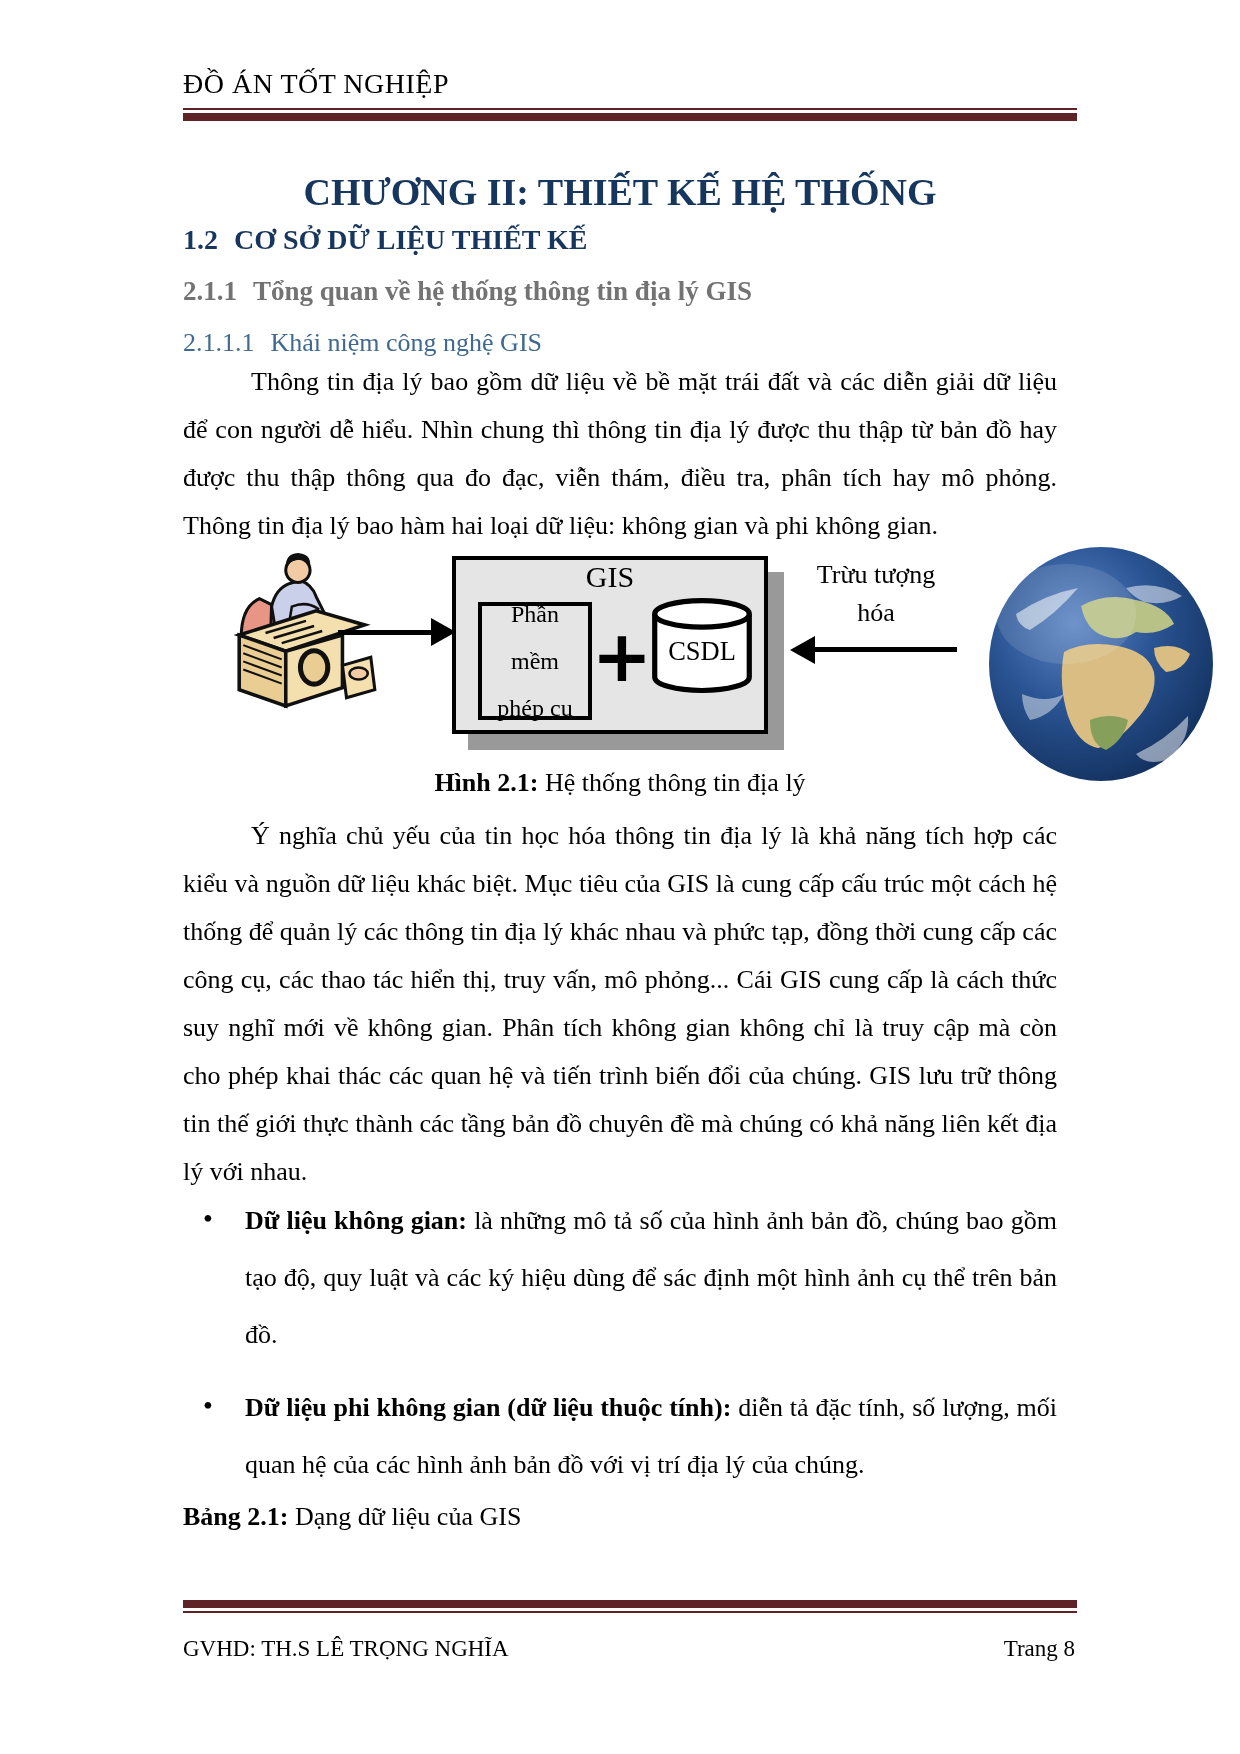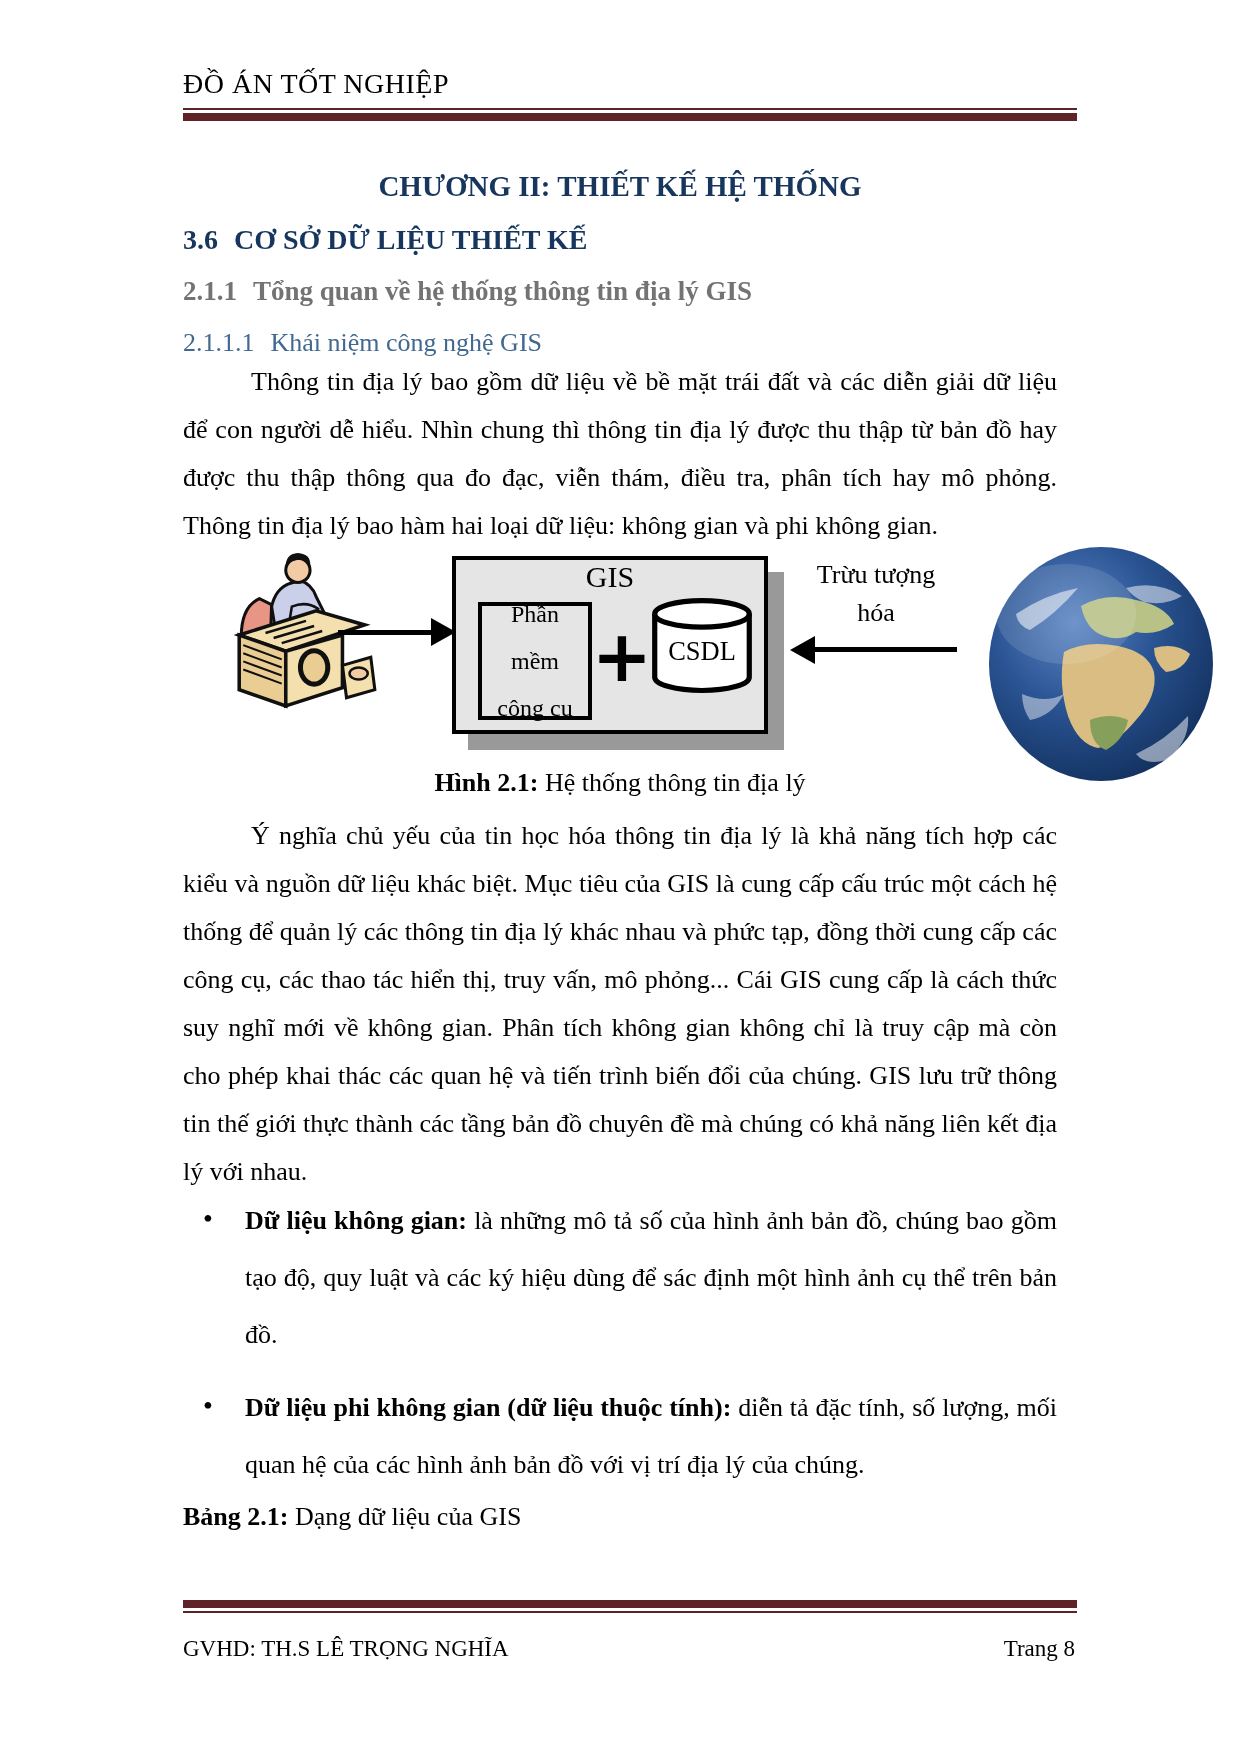--- a/index.html
+++ b/index.html
@@ -9,21 +9,21 @@
 
   
   .running-head{left:183px;top:68px;font-size:28px;letter-spacing:.5px;}
   .rule{left:183px;right:183px;background:#5E2227;}
   .hr-top-thin{top:108px;height:2px;}
   .hr-top-thick{top:113px;height:8px;}
   .hr-bot-thick{top:1600px;height:8px;}
   .hr-bot-thin{top:1611px;height:2px;}
 
   
-  .chapter{left:183px;width:874px;top:170px;text-align:center;font-weight:bold;font-size:29px;color:#17365D;}
+  .chapter{left:183px;width:874px;top:170px;text-align:center;font-weight:bold;font-size:38px;color:#17365D;}
   .h21{left:183px;top:224px;font-weight:bold;font-size:28px;color:#17365D;}
   .h211{left:183px;top:276px;font-weight:bold;font-size:27px;color:#737373;}
   .h2111{left:183px;top:328px;font-size:26px;color:#41698F;}
   .hnum{margin-right:16px;}
 
   
   .para{left:183px;width:874px;font-size:26px;line-height:48px;text-align:justify;text-indent:68px;}
   .p1{top:358px;}
   .p2{top:812px;}
 
@@ -58,21 +58,21 @@
 <body>
 
 <div class="page">
 
   <div class="abs running-head">ĐỒ ÁN TỐT NGHIỆP</div>
   <div class="abs rule hr-top-thin"></div>
   <div class="abs rule hr-top-thick"></div>
 
   <div class="abs chapter">CHƯƠNG II: THIẾT KẾ HỆ THỐNG</div>
   <div class="abs h21">
-    <span class="hnum">3.6</span><span>CƠ SỞ DỮ LIỆU THIẾT KẾ</span>
+    <span class="hnum">1.2</span><span>CƠ SỞ DỮ LIỆU THIẾT KẾ</span>
   </div>
   <div class="abs h211">
     <span class="hnum">2.1.1</span><span>Tổng quan về hệ thống thông tin địa lý GIS</span>
   </div>
   <div class="abs h2111">
     <span class="hnum">2.1.1.1</span><span>Khái niệm công nghệ GIS</span>
   </div>
 
   <div class="abs para p1">Thông tin địa lý bao gồm dữ liệu về bề mặt trái đất và các diễn giải dữ liệu để con người dễ hiểu. Nhìn chung thì thông tin địa lý được thu thập từ bản đồ hay được thu thập thông qua đo đạc, viễn thám, điều tra, phân tích hay mô phỏng. Thông tin địa lý bao hàm hai loại dữ liệu: không gian và phi không gian.</div>
 
@@ -99,21 +99,21 @@
   </svg>
 
   <div class="abs a-line arrow1-line"></div>
   <div class="abs arrow1-head"></div>
 
   <div class="abs gis-box">
     <div class="gis-title">GIS</div>
     <div class="sw-box">
       <div>Phần</div>
       <div>mềm</div>
-      <div>công cụ</div>
+      <div>phép cụ</div>
     </div>
     <div class="plus">+</div>
     <svg class="cyl" viewBox="0 0 110 104">
       <path d="M5 17 V84 A50 14 0 0 0 105 84 V17" fill="#fff" stroke="#000" stroke-width="5.5"></path>
       <ellipse cx="55" cy="17" rx="50" ry="14" fill="#fff" stroke="#000" stroke-width="5.5"></ellipse>
       <text x="55" y="66" text-anchor="middle" font-size="28" font-family="Liberation Serif, serif">CSDL</text>
     </svg>
   </div>
 
   <div class="abs abst">

